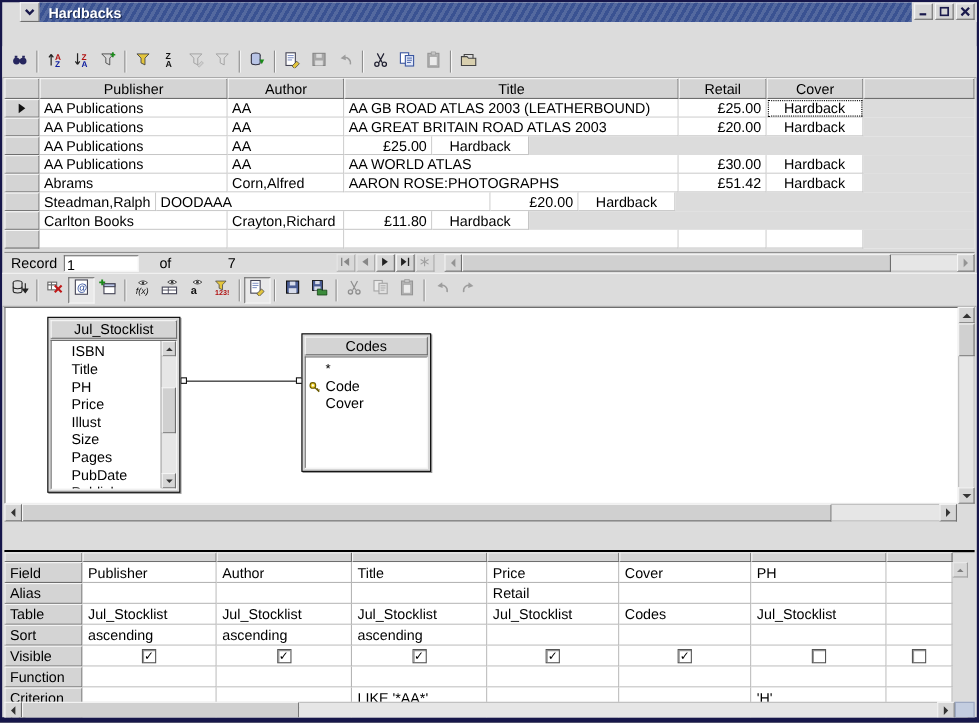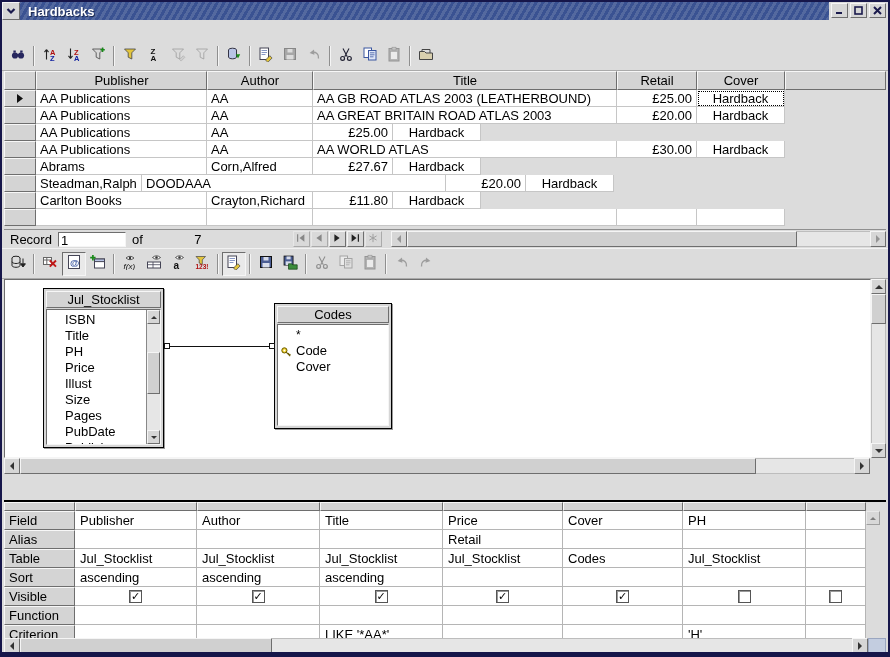--- a/index.html
+++ b/index.html
@@ -1,20 +1,20 @@
 <!DOCTYPE html>
 <html><head>
 <meta charset="utf-8">
 <style>
   html,body{margin:0;padding:0;background:#555;}
   *{box-sizing:border-box;font-family:"Liberation Sans","DejaVu Sans",sans-serif;}
   #win{position:relative;width:890px;height:657px;background:#dcdcdc;border:2px solid #16164a;border-bottom:5px solid #16164a;overflow:hidden;}
   .abs{position:absolute;}
   
-  #titlebar{left:0;right:0;top:0;height:18px;background:#dcdcdc;display:flex;align-items:stretch;}
+  #titlebar{left:16px;right:0;top:0;height:18px;background:#dcdcdc;display:flex;align-items:stretch;}
   .tb-btn{width:18px;height:18px;background:#d6d6d6;border:1px solid;border-color:#f5f5f5 #6e6e6e #6e6e6e #f5f5f5;display:flex;align-items:center;justify-content:center;}
   #title-stripes{flex:1;background:repeating-linear-gradient(-60deg,#54699f 0 3px,#3a5292 3px 6px);display:flex;align-items:center;padding-left:8px;}
   #title-text{color:#fff;font-weight:bold;font-size:13px;text-shadow:1px 1px 0 #1d2b52;}
   #win-controls{display:flex;background:#dcdcdc;padding:1px 2px;gap:2px;}
   #win-controls .tb-btn{width:17px;height:15px;}
   
   #menubar{left:0;right:0;top:18px;height:21px;background:#dcdcdc;border-bottom:1px solid #9a9a9a;display:flex;align-items:center;padding-left:6px;gap:2px;}
   .menu-item{font-size:13px;color:#000;padding:2px 8px;}
   
   .toolbar{left:0;right:0;background:#dcdcdc;border-bottom:1px solid #aaa;display:flex;align-items:center;padding-left:4px;}
@@ -265,21 +265,22 @@
         <div class="dcell " style="width:106px">AA</div>
         <div class="dcell " style="width:304px">AA WORLD ATLAS</div>
         <div class="dcell num" style="width:80px">£30.00</div>
         <div class="dcell ctr" style="width:88px">Hardback</div>
         <div style="flex:1;background:#dcdcdc"></div>
       </div>
       <div class="drow">
         <div class="rowhdr"></div>
         <div class="dcell " style="width:171px">Abrams</div>
         <div class="dcell " style="width:106px">Corn,Alfred</div>
-        <div class="dcell num" style="width:80px">£27.67</div>
+        <div class="dcell " style="width:304px">AARON ROSE:PHOTOGRAPHS</div>
+        <div class="dcell num" style="width:80px">£51.42</div>
         <div class="dcell ctr" style="width:88px">Hardback</div>
         <div style="flex:1;background:#dcdcdc"></div>
       </div>
       <div class="drow">
         <div class="rowhdr"></div>
         <div class="dcell " style="width:106px">Steadman,Ralph</div>
         <div class="dcell " style="width:304px">DOODAAA</div>
         <div class="dcell num" style="width:80px">£20.00</div>
         <div class="dcell ctr" style="width:88px">Hardback</div>
         <div style="flex:1;background:#dcdcdc"></div>
@@ -299,21 +300,21 @@
         <div class="dcell" style="width:304px"></div>
         <div class="dcell" style="width:80px"></div>
         <div class="dcell" style="width:88px"></div>
         <div style="flex:1;background:#dcdcdc"></div>
       </div>
     </div>
 
   <div id="recbar" class="abs">
     <span style="margin-left:6px">Record</span>
     <div id="rec-input">1</div>
-    <span style="margin-left:6px">of</span>
+    <span style="margin-left:19px">of</span>
     <span style="width:110px;text-align:center">7</span>
     <div id="rec-nav" style="display:flex;margin-left:40px">
         <div class="navbtn disabled">
           <span><svg width="12" height="12" viewBox="0 0 16 16">
               <path d="M3.5 3v10" stroke="#222" stroke-width="1.6"></path>
               <path d="M12.5 3L6 8l6.5 5z" fill="#222"></path>
             </svg></span>
         </div>
         <div class="navbtn disabled">
           <span><svg width="12" height="12" viewBox="0 0 16 16">

